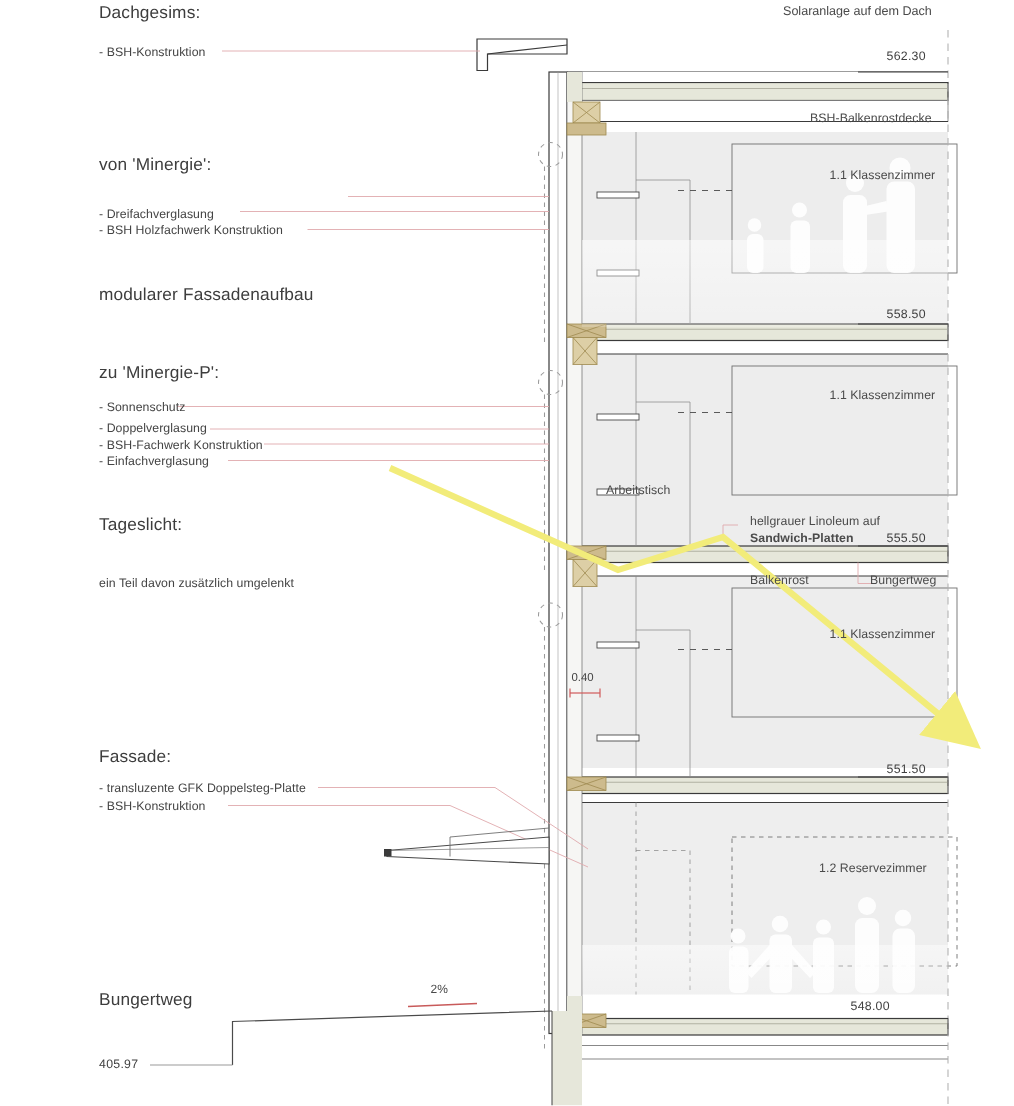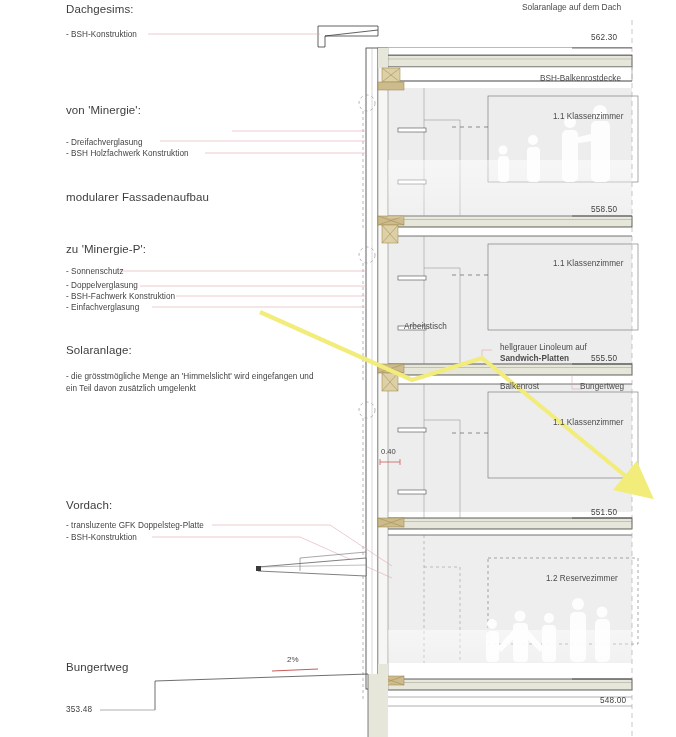--- a/index.html
+++ b/index.html
@@ -268,44 +268,43 @@
   <div class="txt bullet" style="left:66px;top:149px;">- BSH Holzfachwerk Konstruktion</div>
 
   <div class="txt heading" style="left:66px;top:192px;">modularer Fassadenaufbau</div>
 
   <div class="txt heading" style="left:66px;top:244px;">zu 'Minergie-P':</div>
   <div class="txt bullet" style="left:66px;top:267px;">- Sonnenschutz</div>
   <div class="txt bullet" style="left:66px;top:281px;">- Doppelverglasung</div>
   <div class="txt bullet" style="left:66px;top:292px;">- BSH-Fachwerk Konstruktion</div>
   <div class="txt bullet" style="left:66px;top:303px;">- Einfachverglasung</div>
 
-  <div class="txt heading" style="left:66px;top:345px;">Solaranlage:</div>
-  <div class="txt bullet" style="left:66px;top:372px;">- die grösstmögliche Menge an 'Himmelslicht' wird eingefangen und</div>
+  <div class="txt heading" style="left:66px;top:345px;">Tageslicht:</div>
   <div class="txt bullet" style="left:66px;top:384px;">ein Teil davon zusätzlich umgelenkt</div>
 
-  <div class="txt heading" style="left:66px;top:500px;">Vordach:</div>
+  <div class="txt heading" style="left:66px;top:500px;">Fassade:</div>
   <div class="txt bullet" style="left:66px;top:521px;">- transluzente GFK Doppelsteg-Platte</div>
   <div class="txt bullet" style="left:66px;top:533px;">- BSH-Konstruktion</div>
 
   <div class="txt heading" style="left:66px;top:662px;">Bungertweg</div>
 
   <div class="lbl" style="left:540px;top:74px;">BSH-Balkenrostdecke</div>
   <div class="lbl" style="left:553px;top:112px;">1.1 Klassenzimmer</div>
   <div class="lbl" style="left:553px;top:259px;">1.1 Klassenzimmer</div>
   <div class="lbl" style="left:553px;top:418px;">1.1 Klassenzimmer</div>
   <div class="lbl" style="left:546px;top:574px;">1.2 Reservezimmer</div>
   <div class="lbl" style="left:404px;top:322px;">Arbeitstisch</div>
   <div class="lbl" style="left:500px;top:343px;">hellgrauer Linoleum auf</div>
   <div class="lbl" style="left:500px;top:354px;font-weight:bold;">Sandwich-Platten</div>
   <div class="lbl" style="left:500px;top:382px;">Balkenrost</div>
   <div class="lbl" style="left:580px;top:382px;">Bungertweg</div>
 
   <div class="lvl" style="left:591px;top:33px;">562.30</div>
   <div class="lvl" style="left:591px;top:205px;">558.50</div>
   <div class="lvl" style="left:591px;top:354px;">555.50</div>
   <div class="lvl" style="left:591px;top:508px;">551.50</div>
-  <div class="lvl" style="left:600px;top:666px;margin-top:30px;">548.00</div>
-  <div class="lvl" style="left:66px;top:705px;">353.48</div>
+  <div class="lvl" style="left:567px;top:666px;">548.00</div>
+  <div class="lvl" style="left:66px;top:705px;">405.97</div>
 
   <div class="dim" style="left:381px;top:447px;">0.40</div>
   <div class="pct" style="left:287px;top:655px;">2%</div>
 
 </div>
 
 </body></html>

